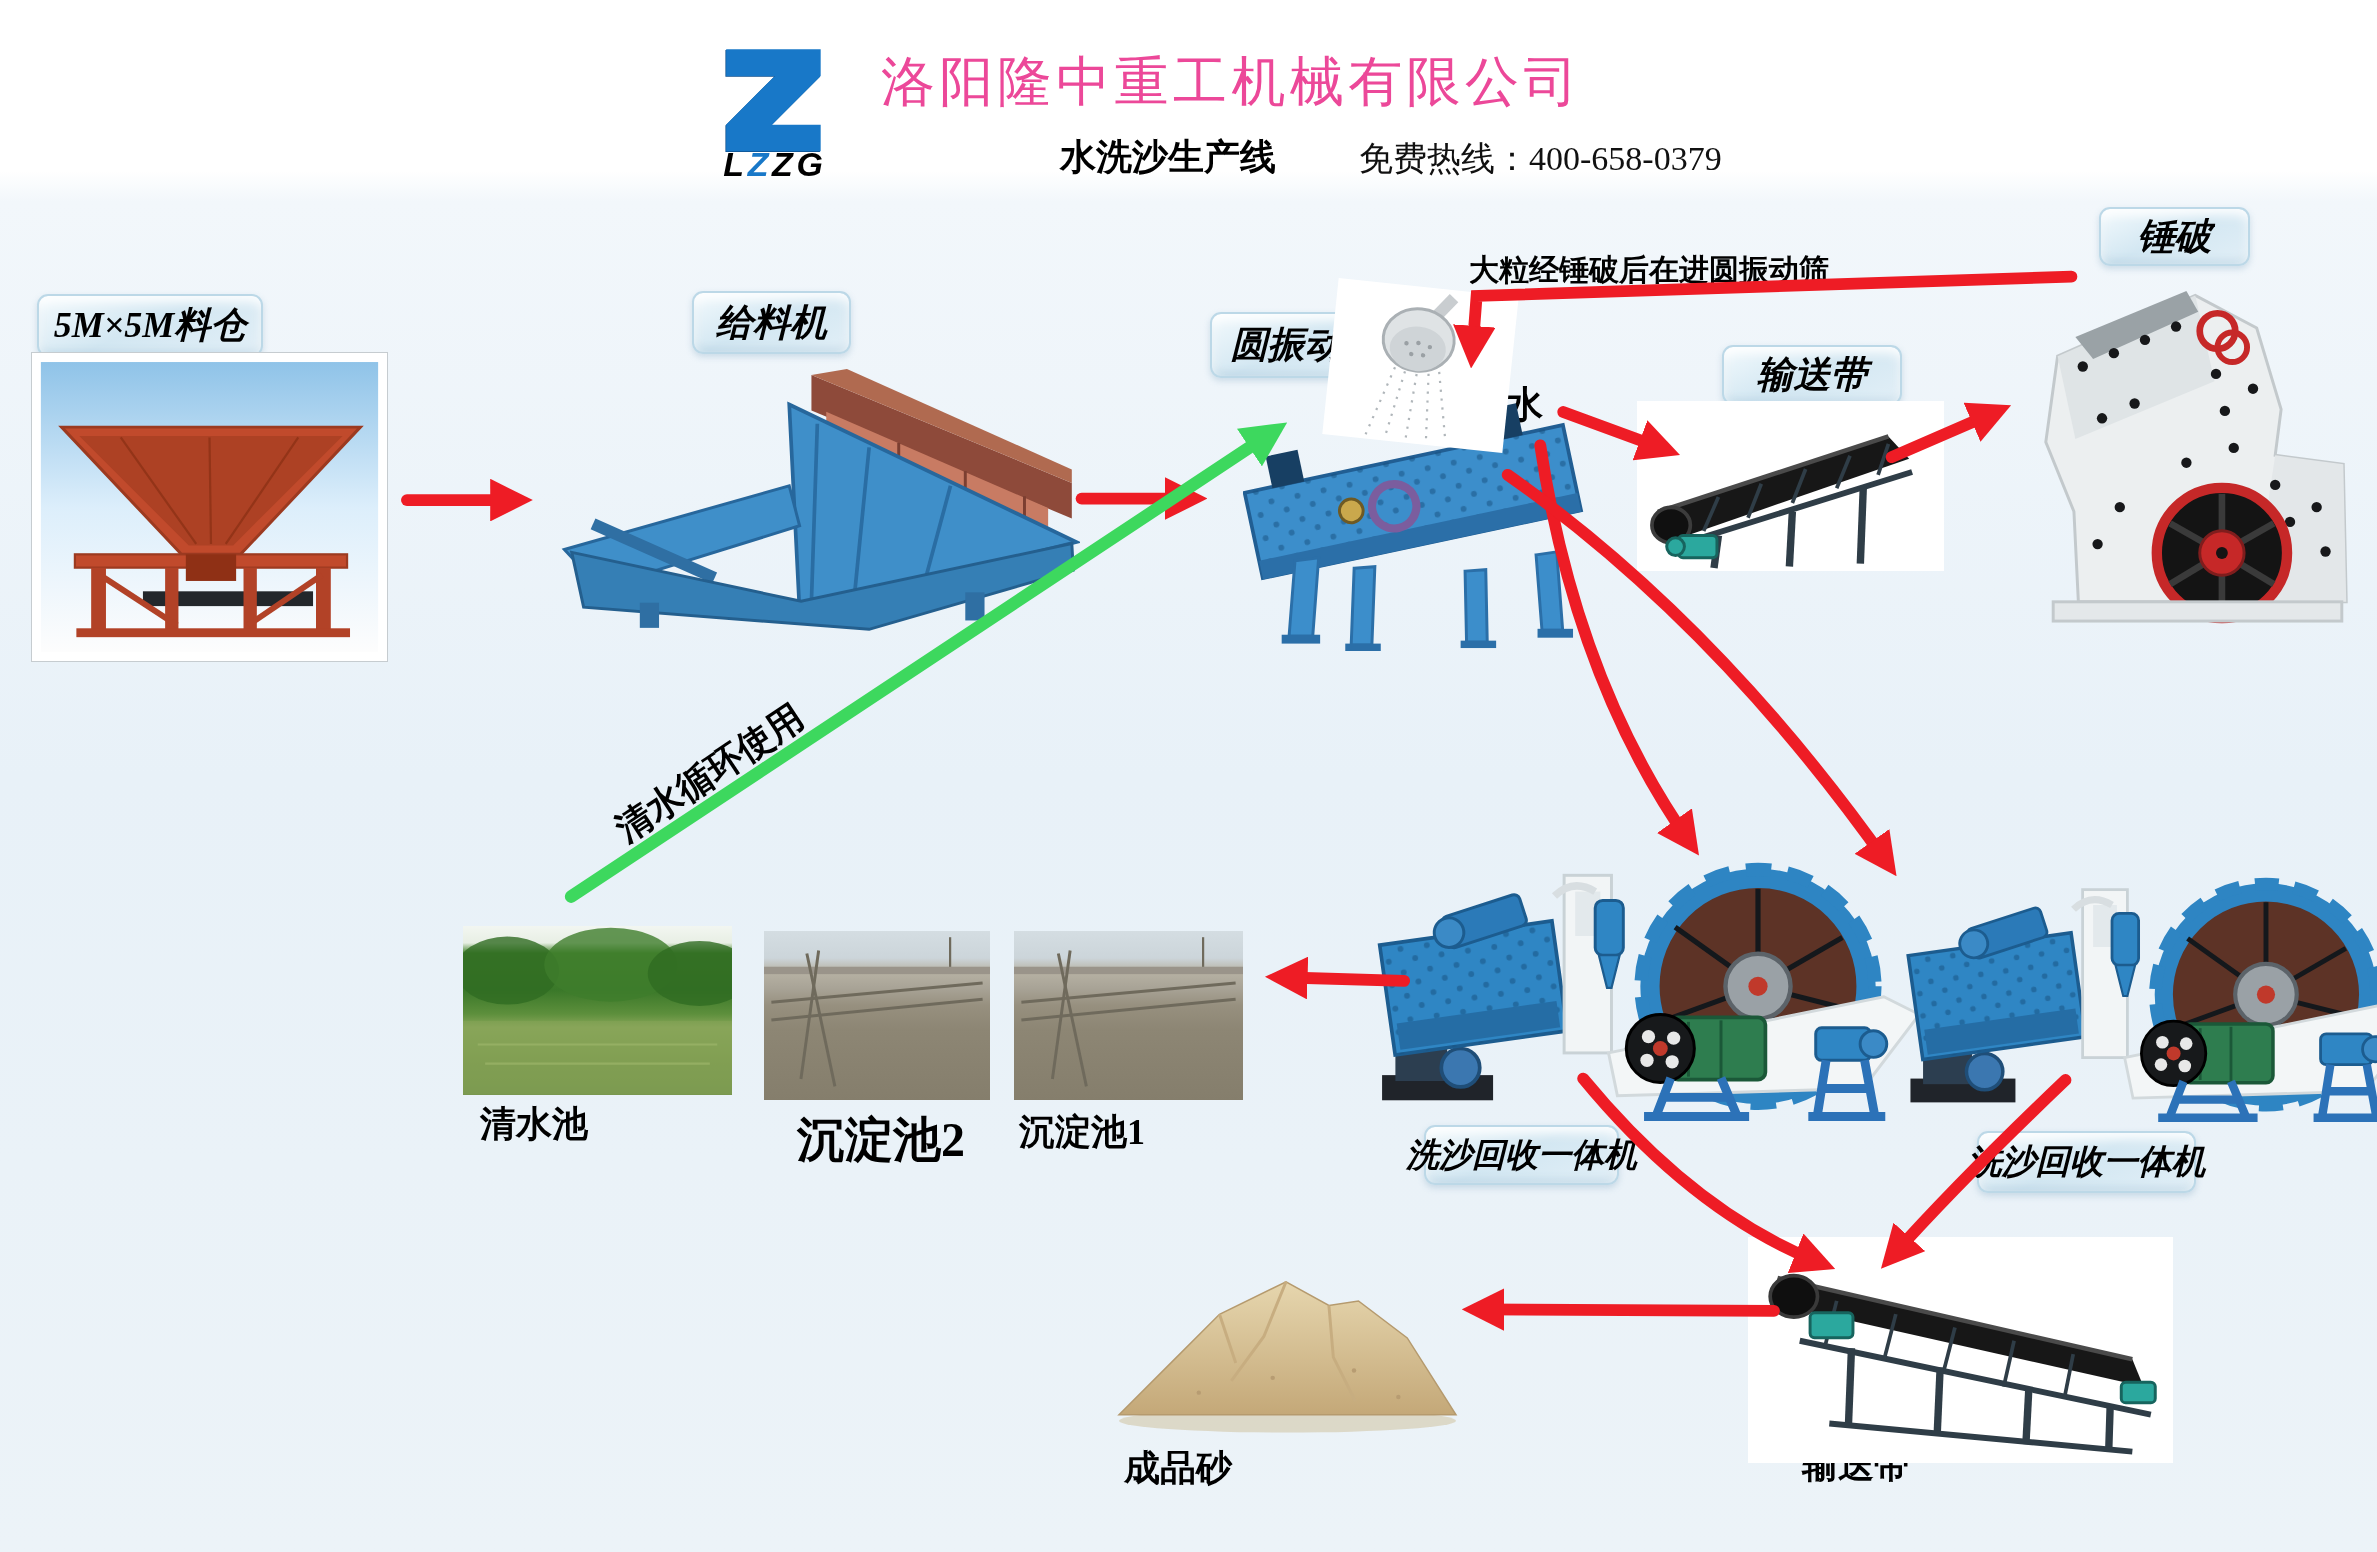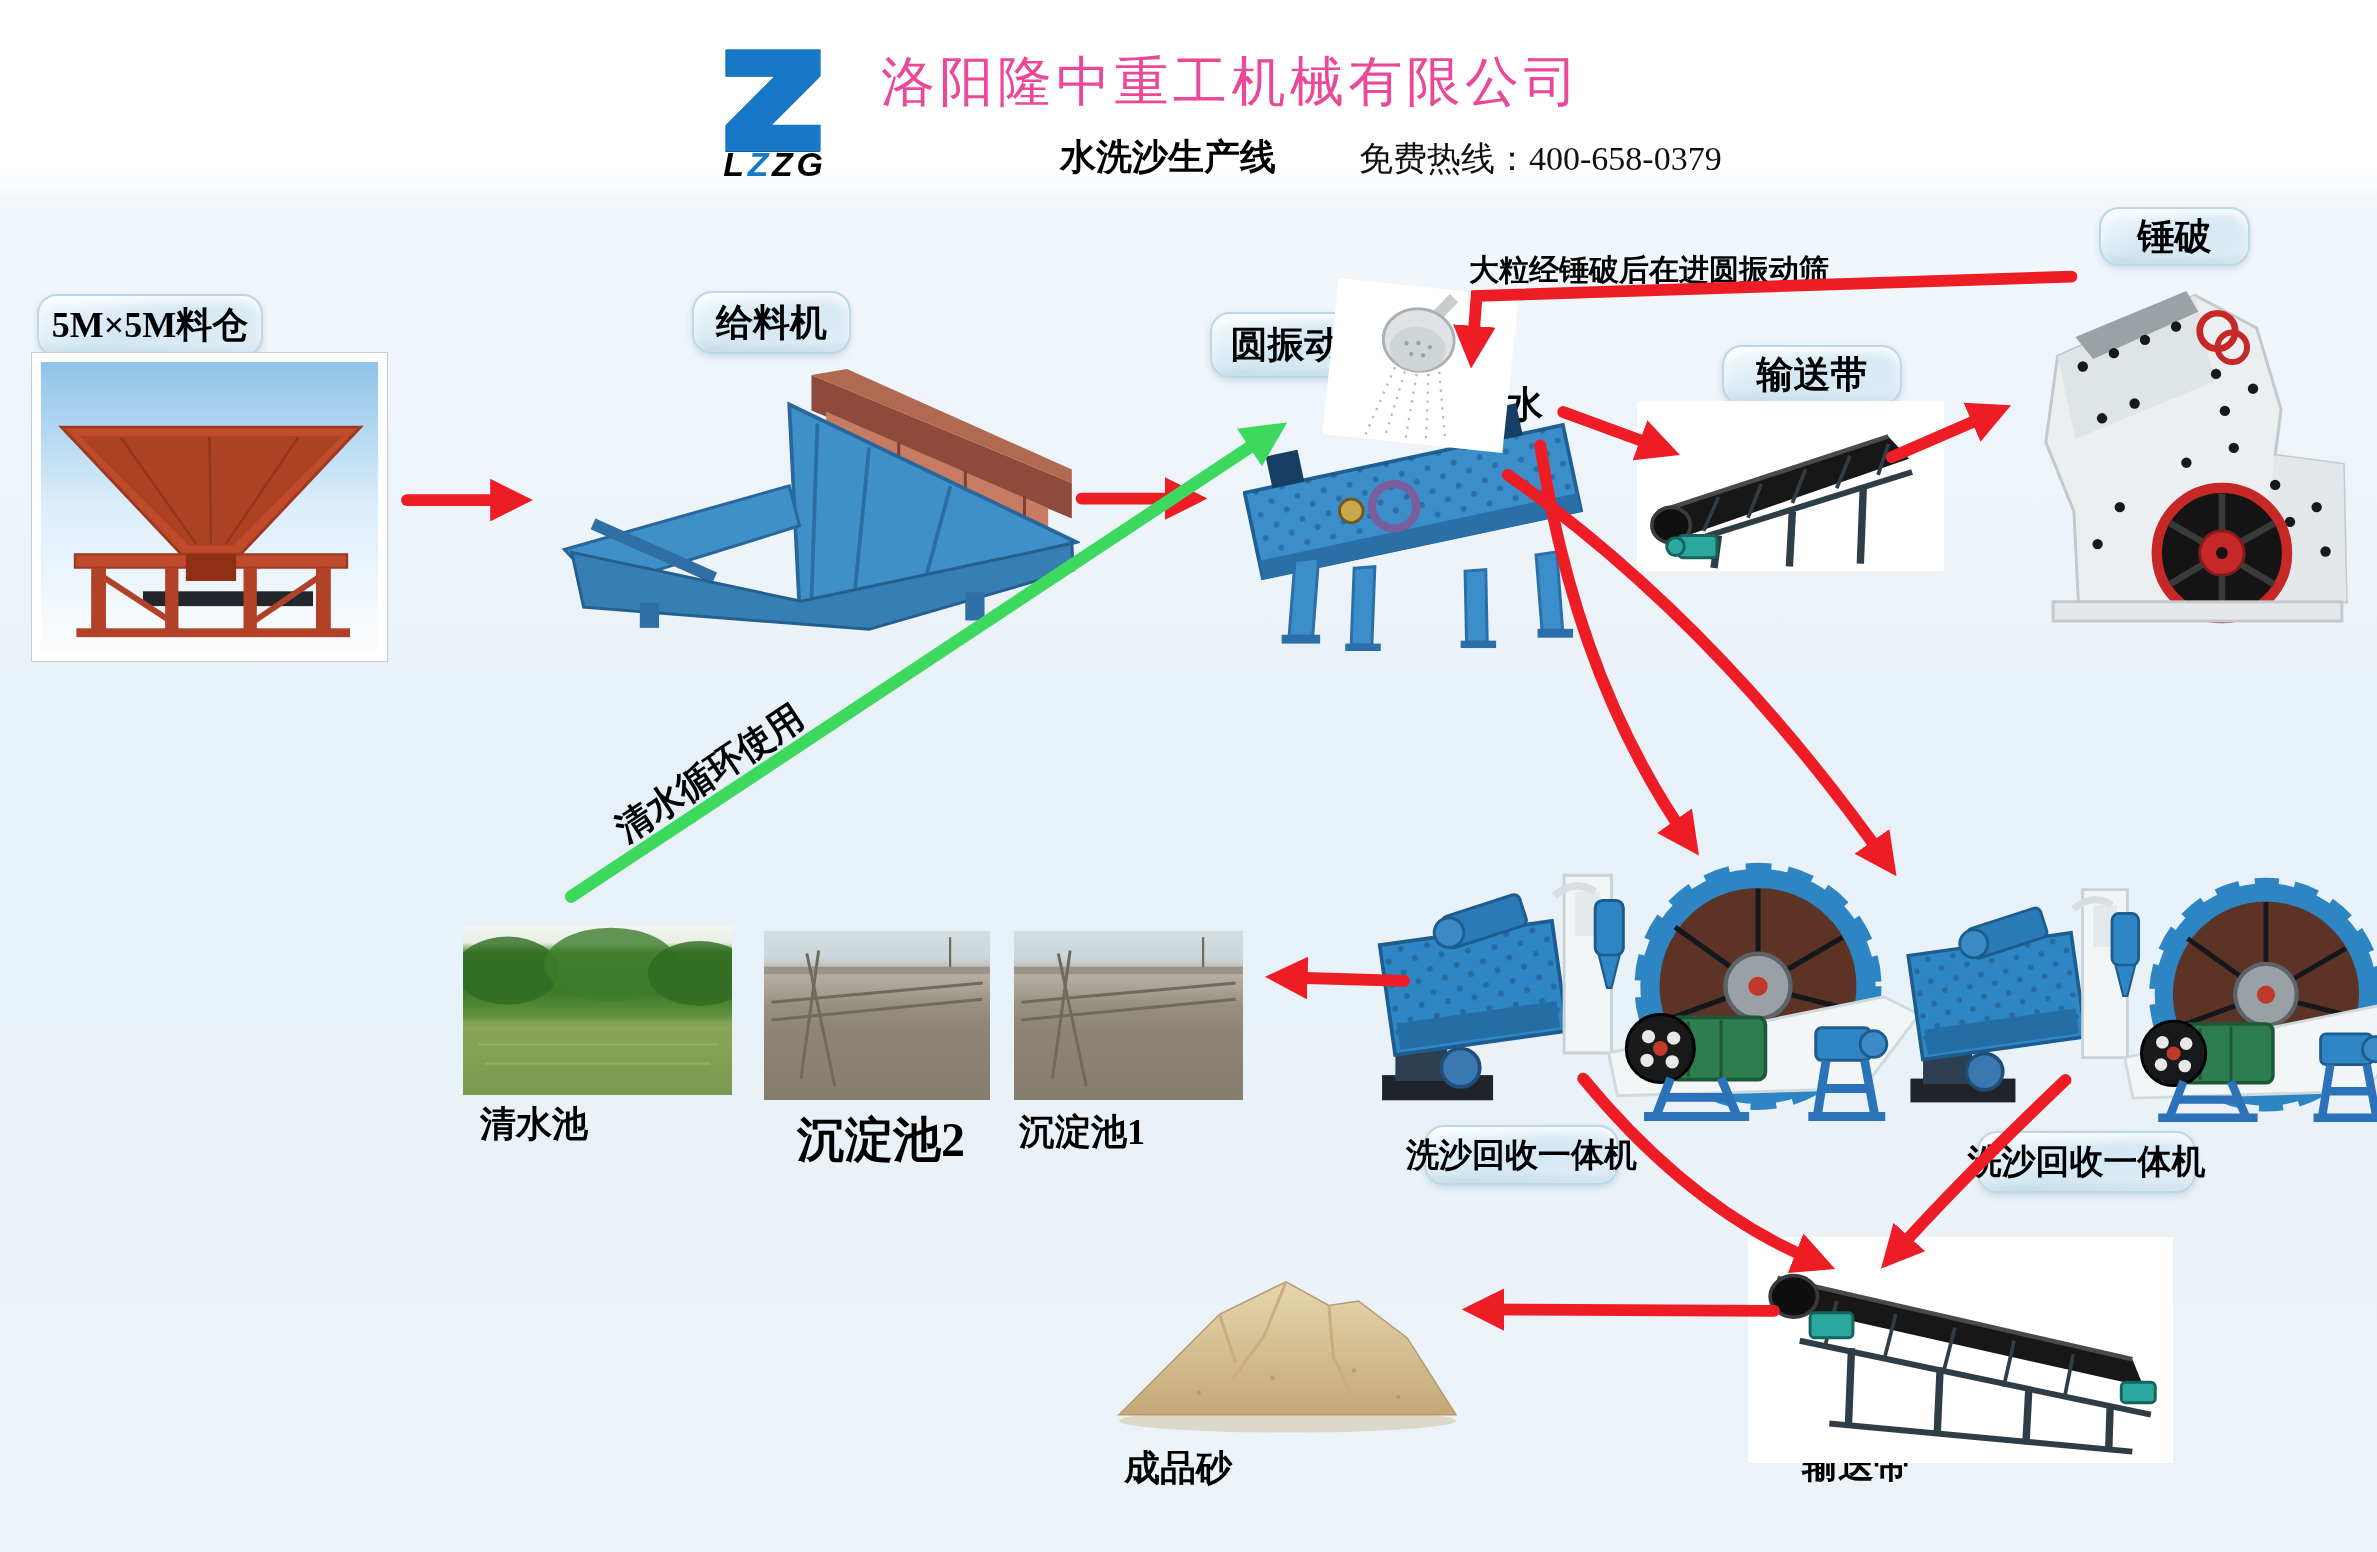--- a/index.html
+++ b/index.html
@@ -5,23 +5,23 @@
   html,body{margin:0;padding:0;}
   body{
     width:2377px;height:1552px;position:relative;overflow:hidden;
     font-family:"Liberation Serif","DejaVu Serif",serif;
     background:linear-gradient(180deg,#ffffff 0%,#ffffff 11%,#f2f7fb 13%,#e8f1f8 50%,#ecf3f8 100%);
   }
   .abs{position:absolute;}
   .badge{
     position:absolute;display:flex;align-items:center;justify-content:center;
     background:linear-gradient(155deg,#f3fafd 0%,#d3e7f2 48%,#e2eff7 100%);
-    border:2.2px solid #bcd8e7;border-radius:20px;
+    border:2.2px solid #bcd8e7;border-radius:11px;
     box-shadow:inset 0 6px 10.4px rgba(255,255,255,.95), inset 0 -4.4px 7.4px rgba(140,180,205,.25), 0 3px 6px rgba(120,160,190,.30);
-    font-weight:bold;color:#000;white-space:nowrap;
+    font-weight:bold;color:#000;white-space:nowrap;font-style:italic;
   }
   .plain-label{
     position:absolute;font-weight:bold;color:#000;white-space:nowrap;
     font-family:"Liberation Serif","DejaVu Serif",serif;
   }
   .centered{transform:translateX(-50%);}
   .photo{position:absolute;overflow:hidden;}
   svg{display:block;}
 </style>
 </head>

